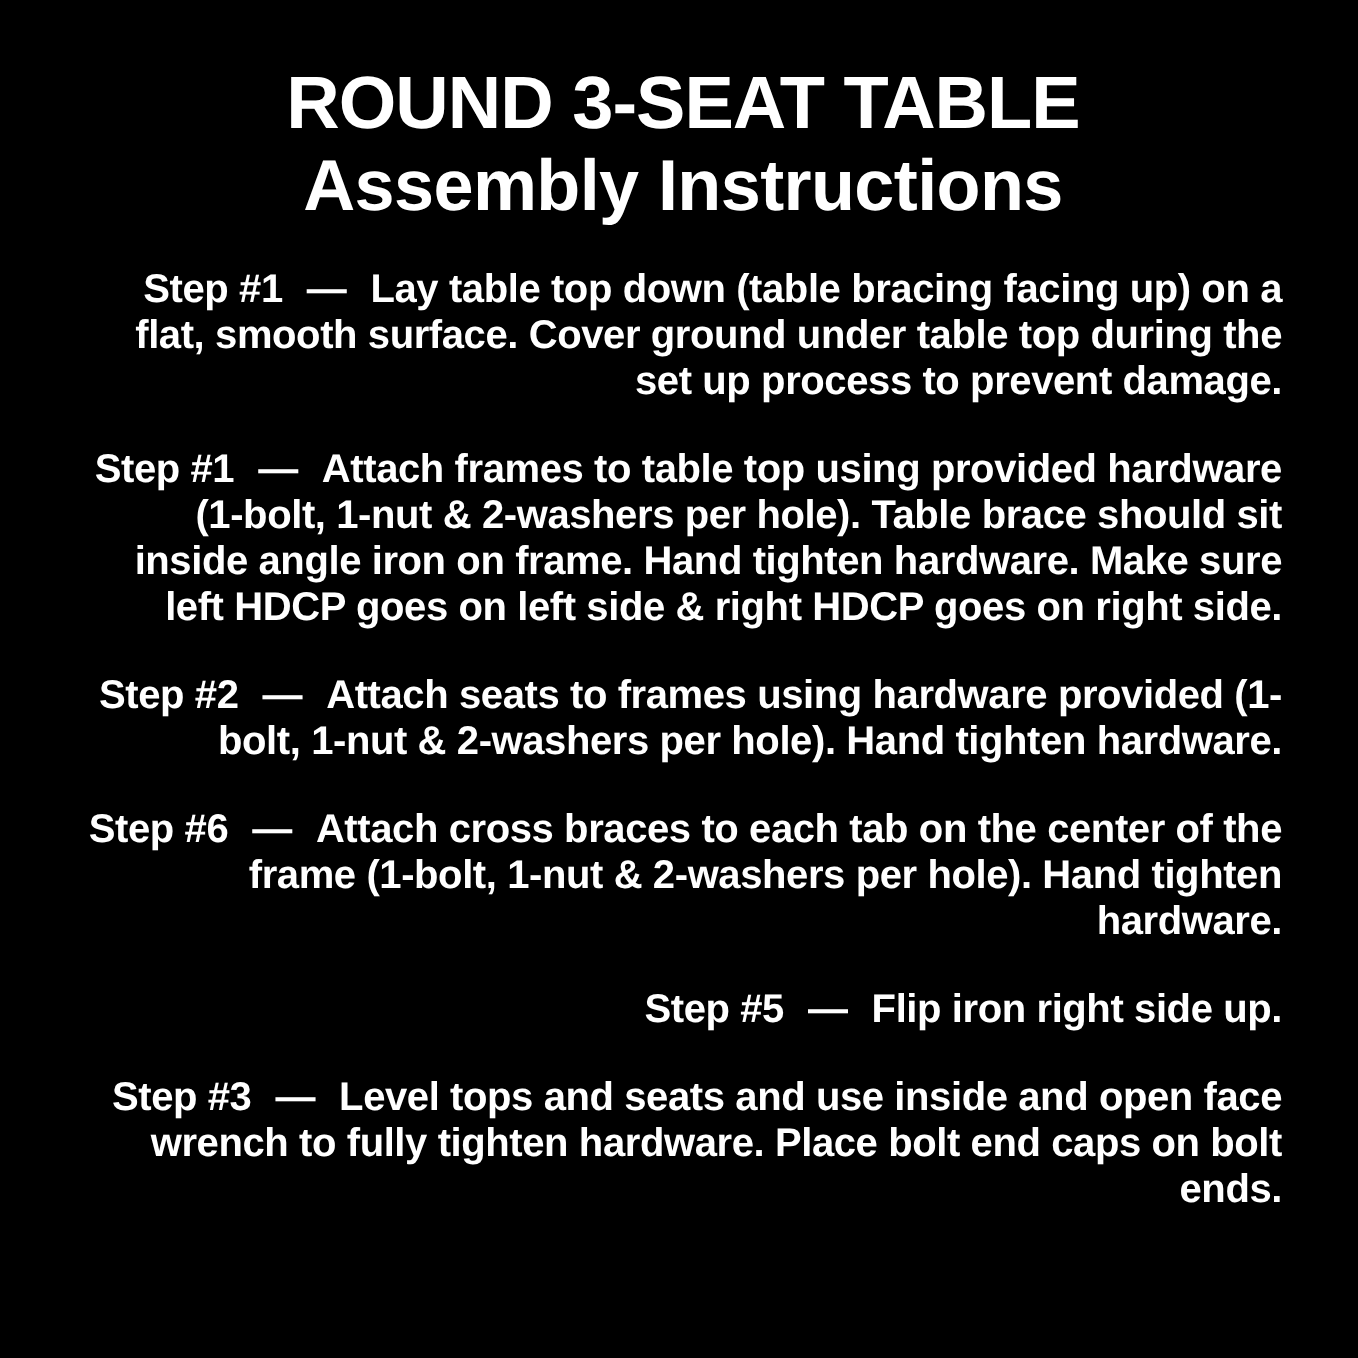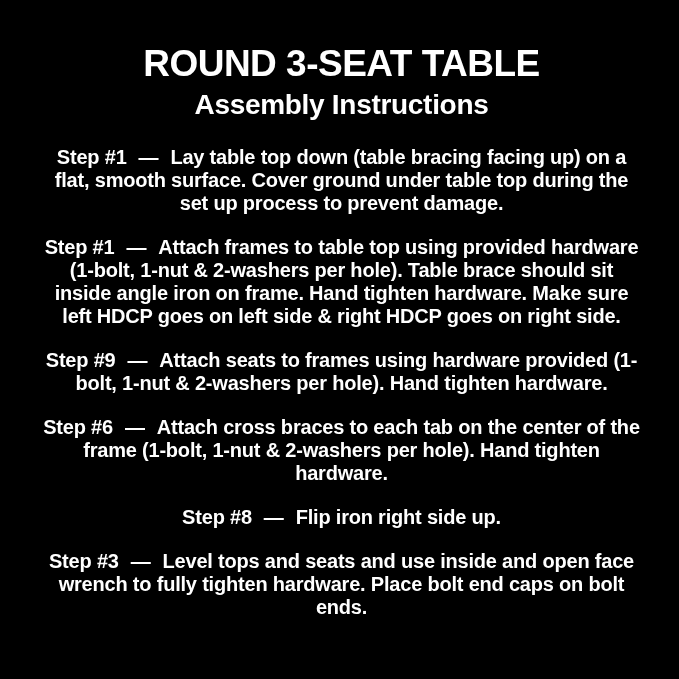--- a/index.html
+++ b/index.html
@@ -13,48 +13,48 @@
     overflow: hidden;
   }
   .poster {
     box-sizing: border-box;
     width: 679px;
     height: 578px;
     background: var(--bg, #000000);
     color: var(--fg, #ffffff);
     font-family: "Liberation Sans", "DejaVu Sans", sans-serif;
     font-weight: 700;
-    padding: 44px 38px 0 42px;
+    padding: 32px 38px 0 42px;
   }
   .header {
     text-align: center;
   }
   .title {
     margin: 0;
     font-size: 37px;
     line-height: 40px;
     letter-spacing: -0.5px;
     font-weight: 700;
   }
   .subtitle {
     margin: 6px 0 0 0;
-    font-size: 28px;
+    font-size: 36px;
     line-height: 30px;
     letter-spacing: -0.3px;
     font-weight: 700;
   }
   .steps {
     margin-top: 26px;
   }
   .step {
     margin: 0 0 21px 0;
     font-size: 20px;
     line-height: 23px;
     letter-spacing: -0.2px;
-    text-align: center;
+    text-align: right;
   }
   .step:last-child {
     margin-bottom: 0;
   }
   .dash {
     display: inline-block;
     margin: 0 12px;
   }
 </style>
 </head>
@@ -64,21 +64,21 @@
   <div class="header">
     <h1 class="title">ROUND 3-SEAT TABLE</h1>
     <h2 class="subtitle">Assembly Instructions</h2>
   </div>
 
   <div class="steps">
     <p class="step"><span>Step #1</span><span class="dash">—</span><span>Lay table top down (table bracing facing up) on a flat, smooth surface. Cover ground under table top during the set up process to prevent damage.</span></p>
 
     <p class="step"><span>Step #1</span><span class="dash">—</span><span>Attach frames to table top using provided hardware (1-bolt, 1-nut &amp; 2-washers per hole). Table brace should sit inside angle iron on frame. Hand tighten hardware. Make sure left HDCP goes on left side &amp; right HDCP goes on right side.</span></p>
 
-    <p class="step"><span>Step #9</span><span class="dash">—</span><span>Attach seats to frames using hardware provided (1-bolt, 1-nut &amp; 2-washers per hole). Hand tighten hardware.</span></p>
+    <p class="step"><span>Step #2</span><span class="dash">—</span><span>Attach seats to frames using hardware provided (1-bolt, 1-nut &amp; 2-washers per hole). Hand tighten hardware.</span></p>
 
     <p class="step"><span>Step #6</span><span class="dash">—</span><span>Attach cross braces to each tab on the center of the frame (1-bolt, 1-nut &amp; 2-washers per hole). Hand tighten hardware.</span></p>
 
-    <p class="step"><span>Step #8</span><span class="dash">—</span><span>Flip iron right side up.</span></p>
+    <p class="step"><span>Step #5</span><span class="dash">—</span><span>Flip iron right side up.</span></p>
 
     <p class="step"><span>Step #3</span><span class="dash">—</span><span>Level tops and seats and use inside and open face wrench to fully tighten hardware. Place bolt end caps on bolt ends.</span></p>
   </div>
 </div>
 
 </body></html>

